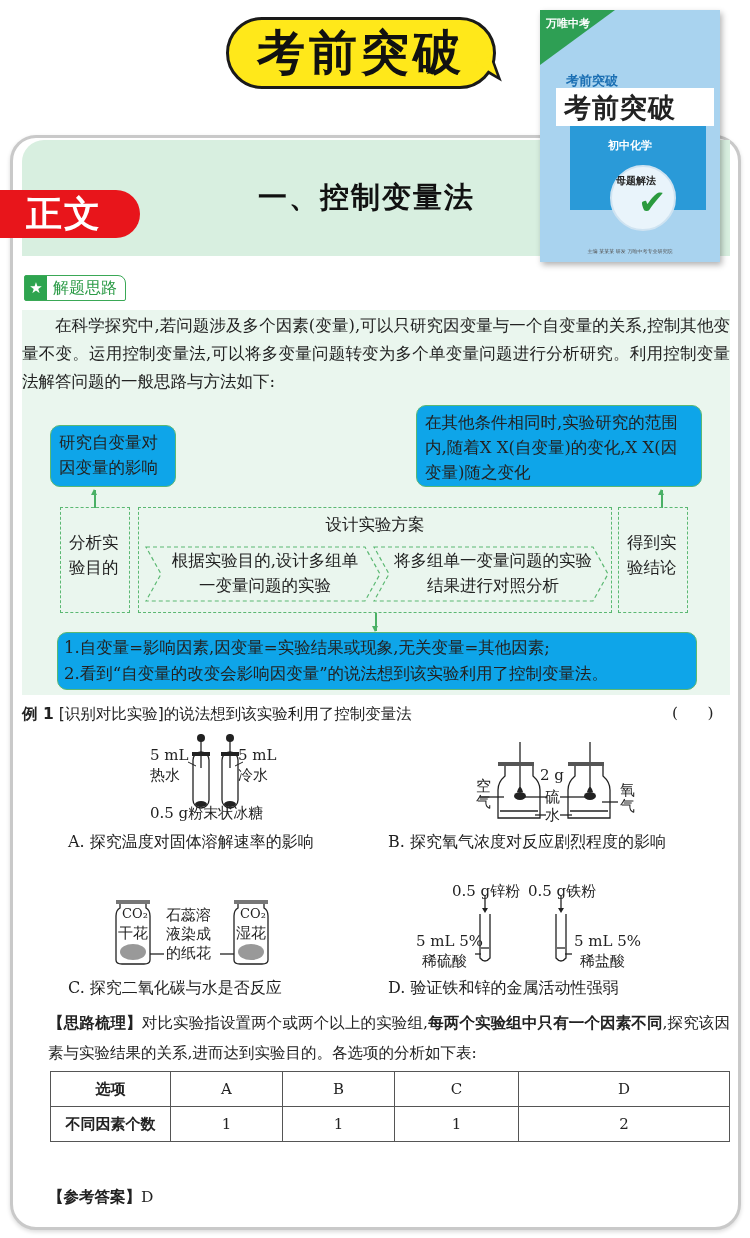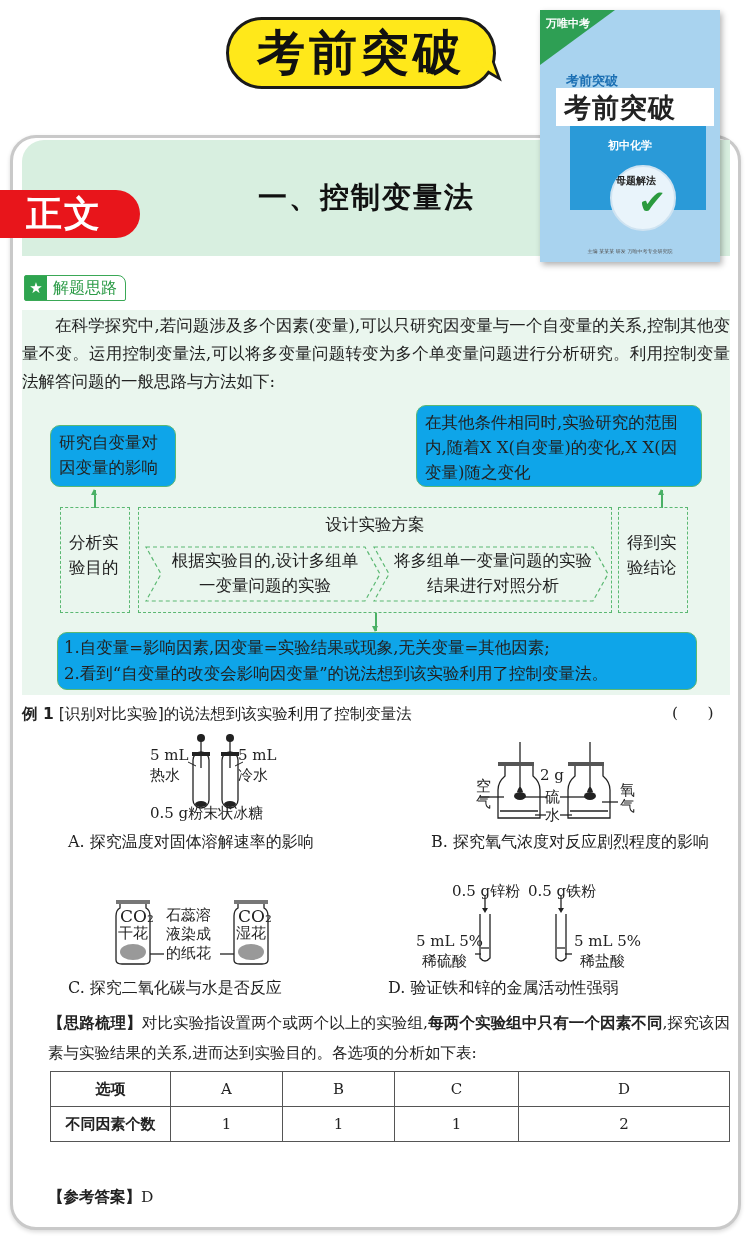--- a/index.html
+++ b/index.html
@@ -58,21 +58,21 @@
   .chev { position: absolute; top: 546px; height: 56px; }
   .chev svg { position: absolute; left: 0; top: 0; }
   .chev-text { position: absolute; top: 2px; font-size: 16.5px; line-height: 25px; color: #222; text-align: center; }
 
   .q-line { position: absolute; left: 22px; top: 704px; font-size: 15.5px; color: #222; }
   .q-line b { font-family: "DejaVu Sans", sans-serif; font-weight: bold; }
   .q-bracket { position: absolute; left: 672px; top: 704px; font-size: 15.5px; color: #222; white-space: pre; }
 
   .fig { position: absolute; }
   .fig-label { position: absolute; font-size: 15px; color: #222; white-space: nowrap; }
-  .small { font-size: 17px; }
+  .small { font-size: 13px; }
 
   .analysis { position: absolute; left: 48px; top: 1008px; width: 682px; font-size: 15.5px; line-height: 30px; color: #222; text-align: justify; }
   .analysis b { font-family: "DejaVu Sans", sans-serif; font-weight: bold; }
 
   table.answer { position: absolute; left: 50px; top: 1071px; width: 680px; border-collapse: collapse; font-size: 15px; }
   table.answer td { border: 1px solid #555; height: 35px; text-align: center; color: #222; }
   table.answer td.head { font-family: "DejaVu Sans", sans-serif; font-weight: bold; }
   .ref { position: absolute; left: 48px; top: 1187px; font-size: 15.5px; color: #222; }
   .ref b { font-family: "DejaVu Sans", sans-serif; font-weight: bold; }
 </style>
@@ -206,21 +206,21 @@
     <ellipse cx="140" cy="66" rx="6" ry="4" fill="#222"></ellipse>
       <ellipse cx="210" cy="66" rx="6" ry="4" fill="#222"></ellipse>
     <path d="M137,62 Q140,52 143,62 Z" fill="#222"></path>
       <path d="M207,62 Q210,52 213,62 Z" fill="#222"></path>
   </svg>
   <div class="fig-label" style="left:96px; top:48px; width:16px; line-height:16px; white-space:normal;">空气</div>
   <div class="fig-label" style="left:160px; top:36px;">2 g</div>
   <div class="fig-label" style="left:165px; top:58px;">硫</div>
   <div class="fig-label" style="left:165px; top:76px;">水</div>
   <div class="fig-label" style="left:240px; top:52px; width:16px; line-height:16px; white-space:normal;">氧气</div>
-  <div class="fig-label" style="left:8px; top:102px; font-size:16px;margin-left:43px;">B. 探究氧气浓度对反应剧烈程度的影响</div>
+  <div class="fig-label" style="left:8px; top:102px; font-size:16px;">B. 探究氧气浓度对反应剧烈程度的影响</div>
 </div>
 
 <div class="fig" style="left:60px; top:870px; width:320px; height:140px;">
   <svg width="320" height="100" style="position:absolute; left:0; top:0;">
     <g stroke="#222" fill="none" stroke-width="1.3">
       <path d="M60,34 L60,38 Q56,40 56,46 L56,90 Q56,94 62,94 L84,94 Q90,94 90,90 L90,46 Q90,40 86,38 L86,34"></path>
       <path d="M178,34 L178,38 Q174,40 174,46 L174,90 Q174,94 180,94 L202,94 Q208,94 208,90 L208,46 Q208,40 204,38 L204,34"></path>
       <line x1="90" y1="84" x2="104" y2="84"></line>
         <line x1="160" y1="84" x2="174" y2="84"></line>
     </g>

